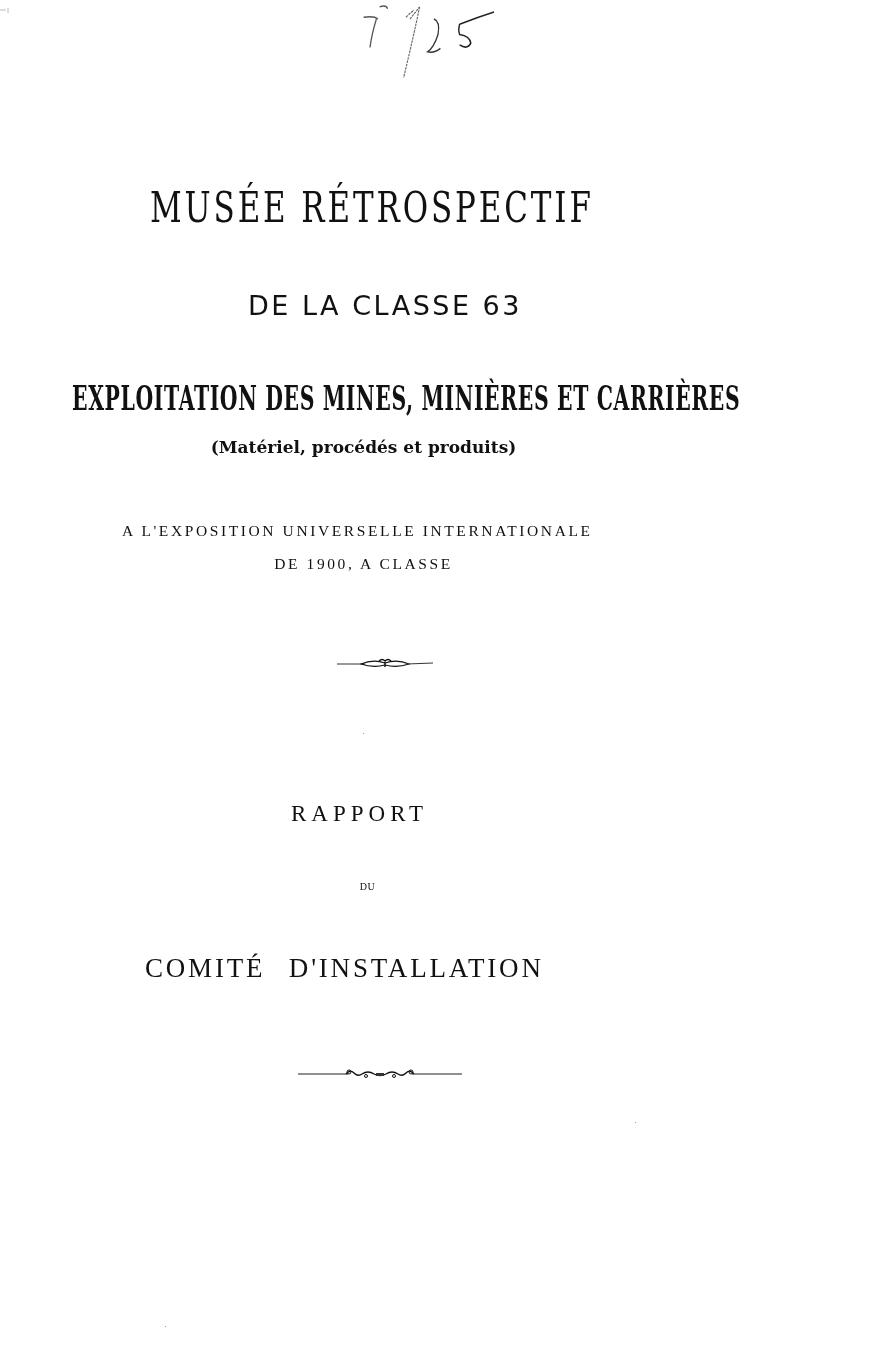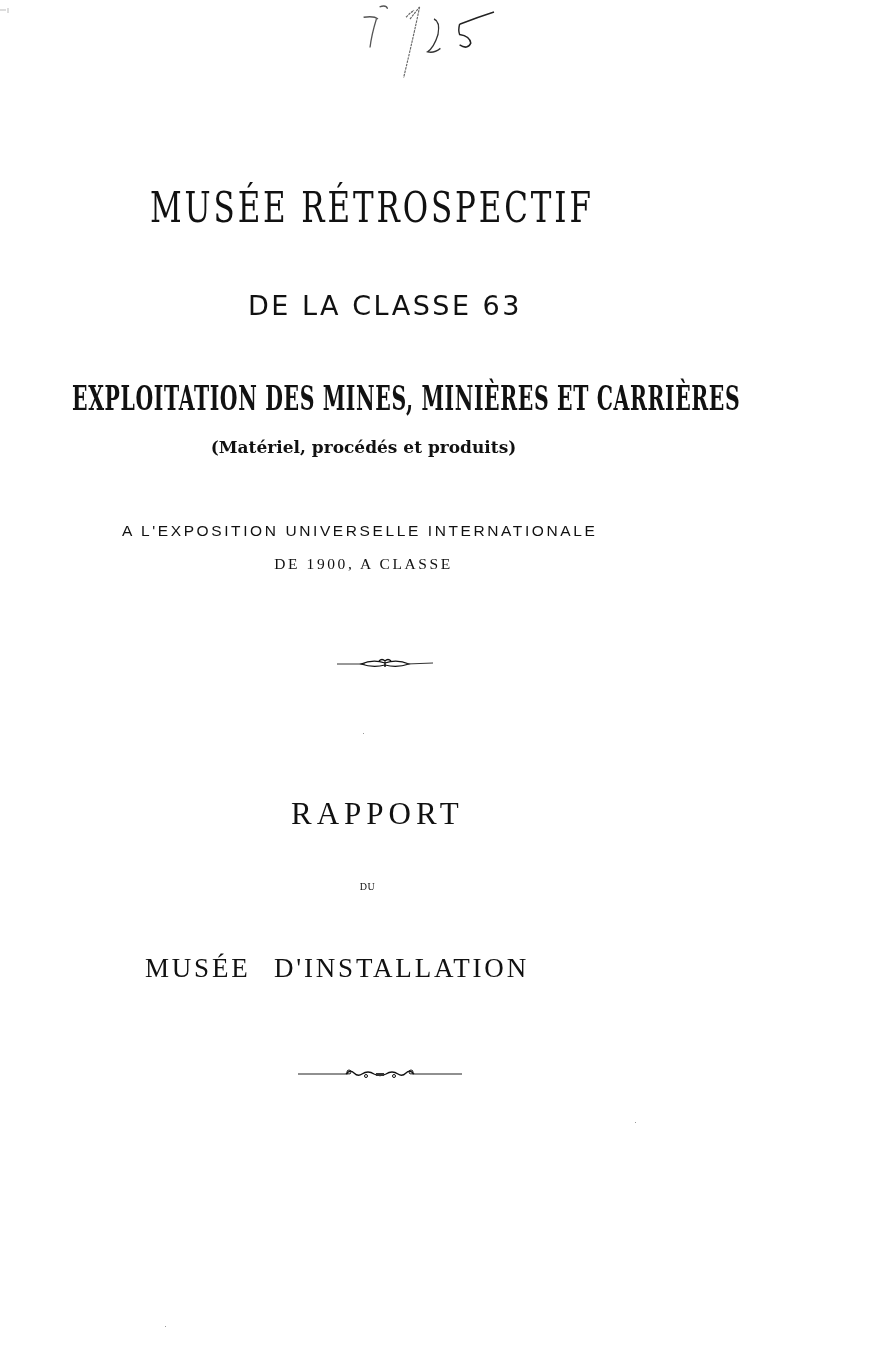--- a/index.html
+++ b/index.html
@@ -78,21 +78,21 @@
       font-weight: bold;
       font-size: 17px;
       line-height: 22px;
       left: 0;
     }
     .expo-line1 {
       top: 521px;
       left: 122px;
       width: auto;
       text-align: left;
-      font-family: Liberation Sans, sans-serif;
+      font-family: Liberation Serif, serif;
       font-size: 15.5px;
       letter-spacing: 2.6px;
       line-height: 20px;
     }
     .expo-line2 {
       top: 554px;
       font-family: "Liberation Serif", serif;
       font-size: 15.5px;
       letter-spacing: 2.6px;
       line-height: 20px;
@@ -110,21 +110,21 @@
       top: 1066px;
       width: 168px;
       height: 16px;
     }
     .rapport {
       top: 796px;
       left: 291px;
       width: auto;
       text-align: left;
       font-family: "Liberation Serif", serif;
-      font-size: 31px;
+      font-size: 23px;
       letter-spacing: 5px;
       line-height: 36px;
     }
     .du {
       top: 881px;
       font-family: "Liberation Serif", serif;
       font-size: 10px;
       letter-spacing: 0.5px;
       line-height: 12px;
       left: 4px;
@@ -183,21 +183,21 @@
     <path d="M44 6 Q47 3 50 6 Q53 3 56 6" stroke="#111" stroke-width="1.4" fill="none"></path>
     <line x1="50" y1="7" x2="50" y2="12" stroke="#111" stroke-width="1.4"></line>
     <line x1="72" y1="9" x2="98" y2="8" stroke="#333" stroke-width="1"></line>
   </svg>
 </div>
 
 <div class="abs rapport">RAPPORT</div>
 
 <div class="abs du">DU</div>
 
-<div class="abs comite">MUSÉE D'INSTALLATION</div>
+<div class="abs comite">COMITÉ D'INSTALLATION</div>
 
 <div class="ornament-2">
   <svg width="168" height="16" viewBox="0 0 168 16">
     <line x1="2" y1="8" x2="52" y2="8" stroke="#222" stroke-width="1.1"></line>
     <path d="M50 8 Q54 3 58 7 Q62 11 66 8 Q72 4 78 8 Q84 11 90 8 Q96 4 102 8 Q106 11 110 7 Q114 3 118 8" stroke="#111" stroke-width="1.3" fill="none"></path>
     <circle cx="53" cy="6" r="2" stroke="#111" stroke-width="1" fill="none"></circle>
     <circle cx="115" cy="6" r="2" stroke="#111" stroke-width="1" fill="none"></circle>
     <circle cx="70" cy="10" r="1.5" stroke="#111" stroke-width="1" fill="none"></circle>
     <circle cx="98" cy="10" r="1.5" stroke="#111" stroke-width="1" fill="none"></circle>
     <rect x="80" y="7" width="8" height="3" fill="#333"></rect>

